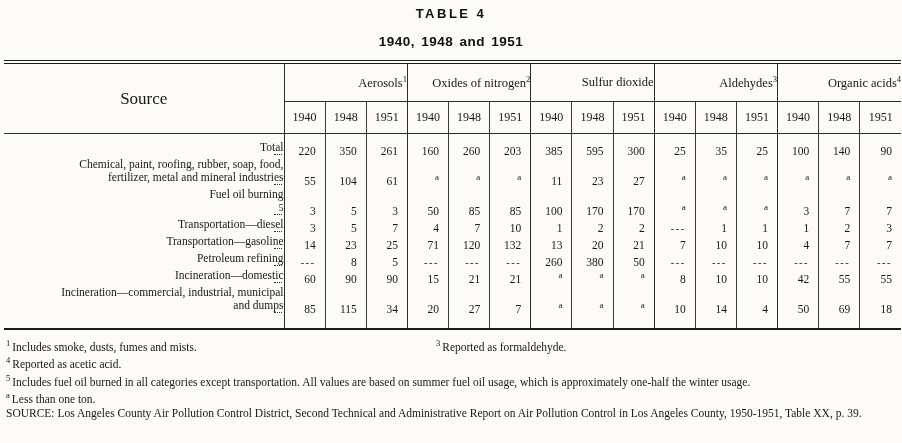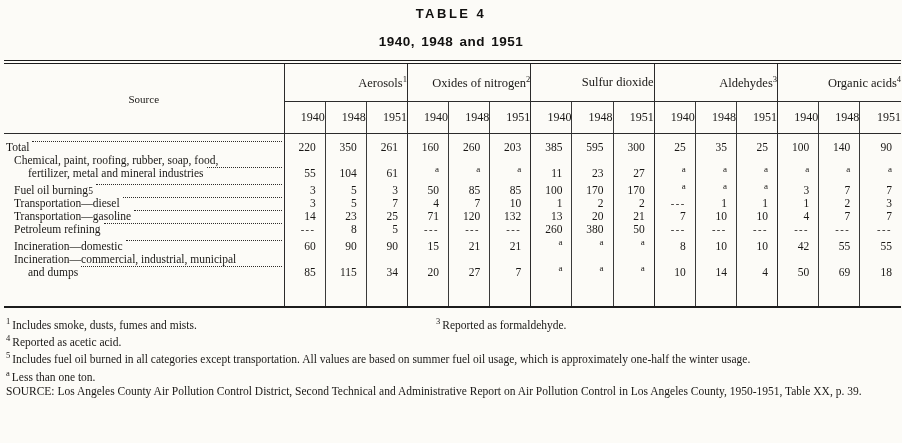--- a/index.html
+++ b/index.html
@@ -13,34 +13,34 @@
   .subtitle{font-size:13.5px;margin-top:13px;word-spacing:2px;letter-spacing:.5px;}
 
   
   table{width:897px;margin:11px auto 0 auto;border-collapse:collapse;table-layout:fixed;
     border-top:4px double #1c1c1c;border-bottom:2px solid #1c1c1c;}
   col.csrc{width:280px;}
   th,td{padding:0;font-weight:normal;}
   .g-h{height:37px;text-align:right;vertical-align:middle;font-size:12.5px;
     border-left:1.5px solid #2b2b2b;border-bottom:1px solid #2b2b2b;}
   .g-h sup,.src-cell sup{font-size:8.5px;}
-  .y-h{height:31px;text-align:right;vertical-align:middle;font-size:12px;border-bottom:1px solid #2b2b2b;}
-  .src-h{font-size:11px;text-align:center;vertical-align:middle;border-bottom:1px solid #2b2b2b;}
+  .y-h{height:31px;text-align:center;vertical-align:middle;font-size:12px;border-bottom:1px solid #2b2b2b;}
+  .src-h{font-size:17px;text-align:center;vertical-align:middle;border-bottom:1px solid #2b2b2b;}
   .gsep{border-left:1.5px solid #2b2b2b;}
   .ysep{border-left:1px solid #3a3a3a;}
 
   td.num{font-size:11.5px;line-height:13px;text-align:right;padding-right:9px;vertical-align:bottom;}
   td.src{font-size:11.5px;line-height:13px;vertical-align:bottom;}
-  .srcline{display:flex;align-items:flex-start;}
+  .srcline{display:flex;align-items:flex-end;flex-direction:column;}
   .ind0{padding-left:2px;}
   .ind1{padding-left:10px;}
   .ind2{padding-left:24px;}
   .leader{flex:1;min-width:8px;border-bottom:1.5px dotted #2e2c2a;margin:0 2px 3px 3px;}
   tr.first td{padding-top:7px;}
-  tr.last td{padding-bottom:27px;}
+  tr.last td{padding-bottom:12px;}
   sup.fa{font-size:9px;}
   .dash{font-size:10.5px;letter-spacing:1.5px;}
 
   
   .fns{margin:7px 0 0 2px;}
   .fn{margin:0;font-size:11.5px;line-height:13.5px;}
   .fn sup{font-size:8.5px;margin-right:2px;}
   .fn-cols{display:grid;grid-template-columns:430px 1fr;}
   .hang{padding-left:24px;text-indent:-24px;text-align:justify;width:892px;}
   .src-note{padding-left:46px;text-indent:-46px;margin-top:1px;width:892px;}

